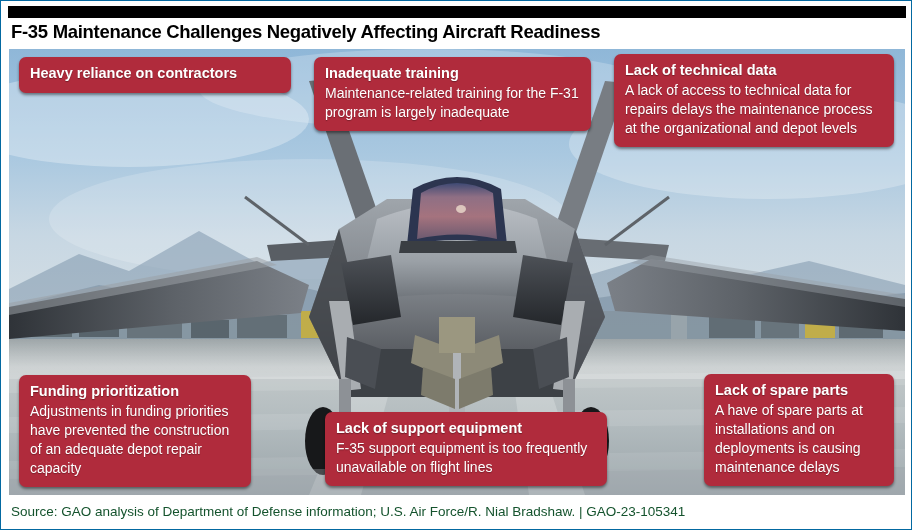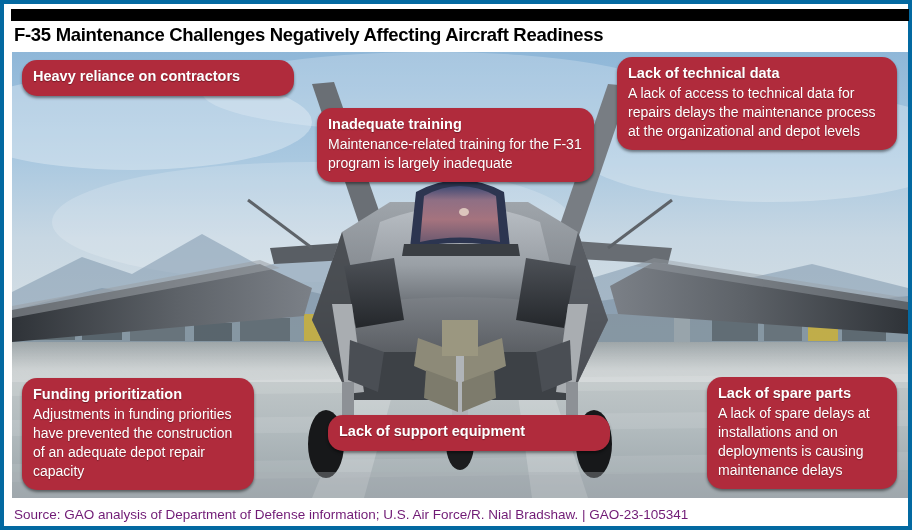--- a/index.html
+++ b/index.html
@@ -6,21 +6,21 @@
   body{
     width:912px;height:530px;
     background:#ffffff;
     font-family:"Liberation Sans", sans-serif;
     overflow:hidden;
     position:relative;
   }
   #page{
     position:absolute;left:0;top:0;width:912px;height:530px;
     box-sizing:border-box;
-    border:4px solid #0369a1;
+    border:1px solid #0369a1;
     background:#ffffff;
   }
   .topbar{
     position:absolute;left:7px;top:5px;width:898px;height:12px;
     background:#000000;
   }
   .title{
     position:absolute;left:10px;top:20px;width:880px;
     font-size:18.5px;font-weight:bold;color:#000;
     letter-spacing:-0.3px;
@@ -29,46 +29,46 @@
   .photo{
     position:absolute;left:8px;top:48px;width:896px;height:446px;
     overflow:hidden;
     background:#8fb0cf;
   }
   .photo svg{display:block;width:896px;height:446px;}
 
   .callout{
     position:absolute;
     background:#b02b3c;
-    border-radius:15px;
+    border-radius:7px;
     color:#ffffff;
     box-shadow:0 2px 3px rgba(0,0,0,.45);
     box-sizing:border-box;
     padding:7px 11px 9px 11px;
   }
   .callout .hd{
     display:block;font-weight:bold;font-size:14.5px;line-height:19px;
     margin-bottom:1px;
     text-shadow:0 1px 1px rgba(0,0,0,.35);
   }
   .callout .bd{
     display:block;font-size:14px;line-height:19px;
     text-shadow:0 1px 1px rgba(0,0,0,.3);
   }
 
   #c-contractors{ left:18px;  top:56px;  width:272px; }
-  #c-training{   left:313px; top:56px;  width:277px;margin-top:48px; }
+  #c-training{   left:313px; top:56px;  width:277px; }
   #c-techdata{   left:613px; top:53px;  width:280px; }
   #c-funding{    left:18px;  top:374px; width:232px; }
   #c-support{    left:313px; top:411px; width:282px;margin-left:11px; }
   #c-spares{     left:703px; top:373px; width:190px; }
 
   .source{
     position:absolute;left:10px;top:503px;width:890px;
-    font-size:13.5px;color:#701a75;white-space:nowrap;
+    font-size:13.5px;color:#14532d;white-space:nowrap;
   }
 </style>
 </head>
 <body>
 
 <div id="page">
 
   <div class="topbar"></div>
 
   <div class="title">F-35 Maintenance Challenges Negatively Affecting Aircraft Readiness</div>
@@ -240,22 +240,23 @@
     <span class="bd">A lack of access to technical data for repairs delays the maintenance process at the organizational and depot levels</span>
   </div>
 
   <div class="callout" id="c-funding">
     <span class="hd">Funding prioritization</span>
     <span class="bd">Adjustments in funding priorities have prevented the construction of an adequate depot repair capacity</span>
   </div>
 
   <div class="callout" id="c-support">
     <span class="hd">Lack of support equipment</span>
+    <span class="bd">F-35 support equipment is too frequently unavailable on flight lines</span>
   </div>
 
   <div class="callout" id="c-spares">
     <span class="hd">Lack of spare parts</span>
-    <span class="bd">A lack of spare delays at installations and on deployments is causing maintenance delays</span>
+    <span class="bd">A have of spare parts at installations and on deployments is causing maintenance delays</span>
   </div>
 
   <div class="source">Source: GAO analysis of Department of Defense information; U.S. Air Force/R. Nial Bradshaw.  |  GAO-23-105341</div>
 
 </div>
 
 </body></html>

